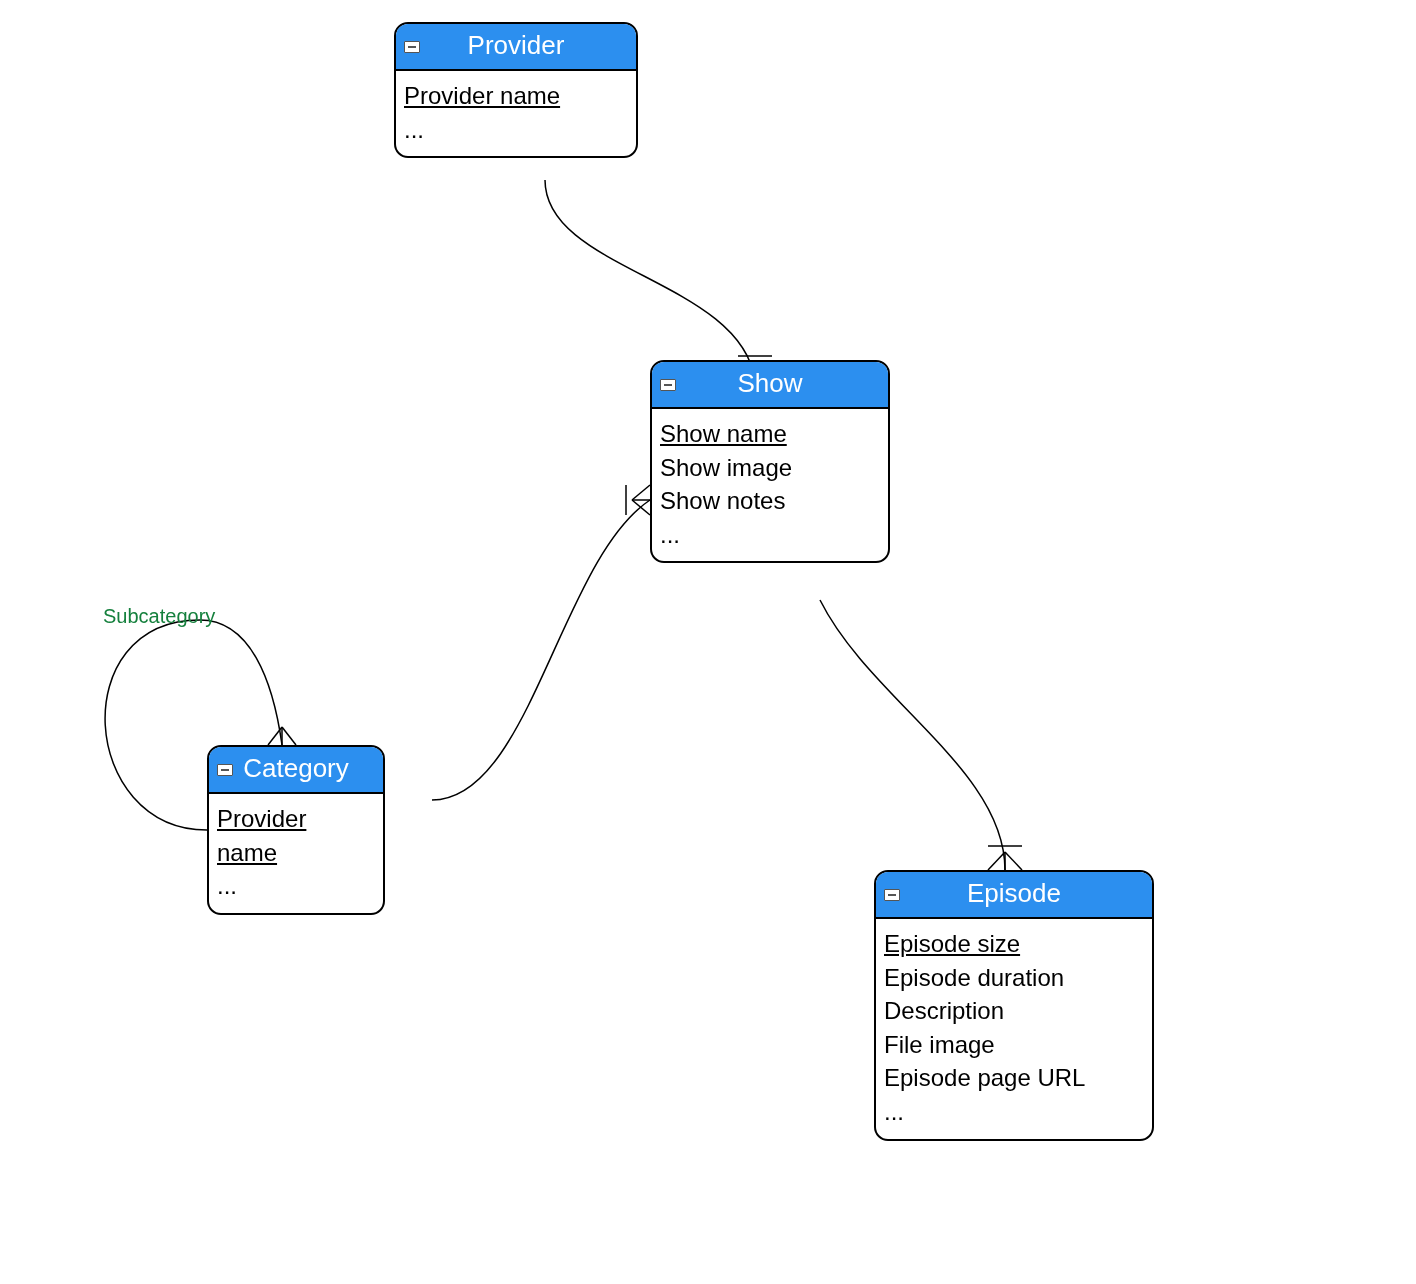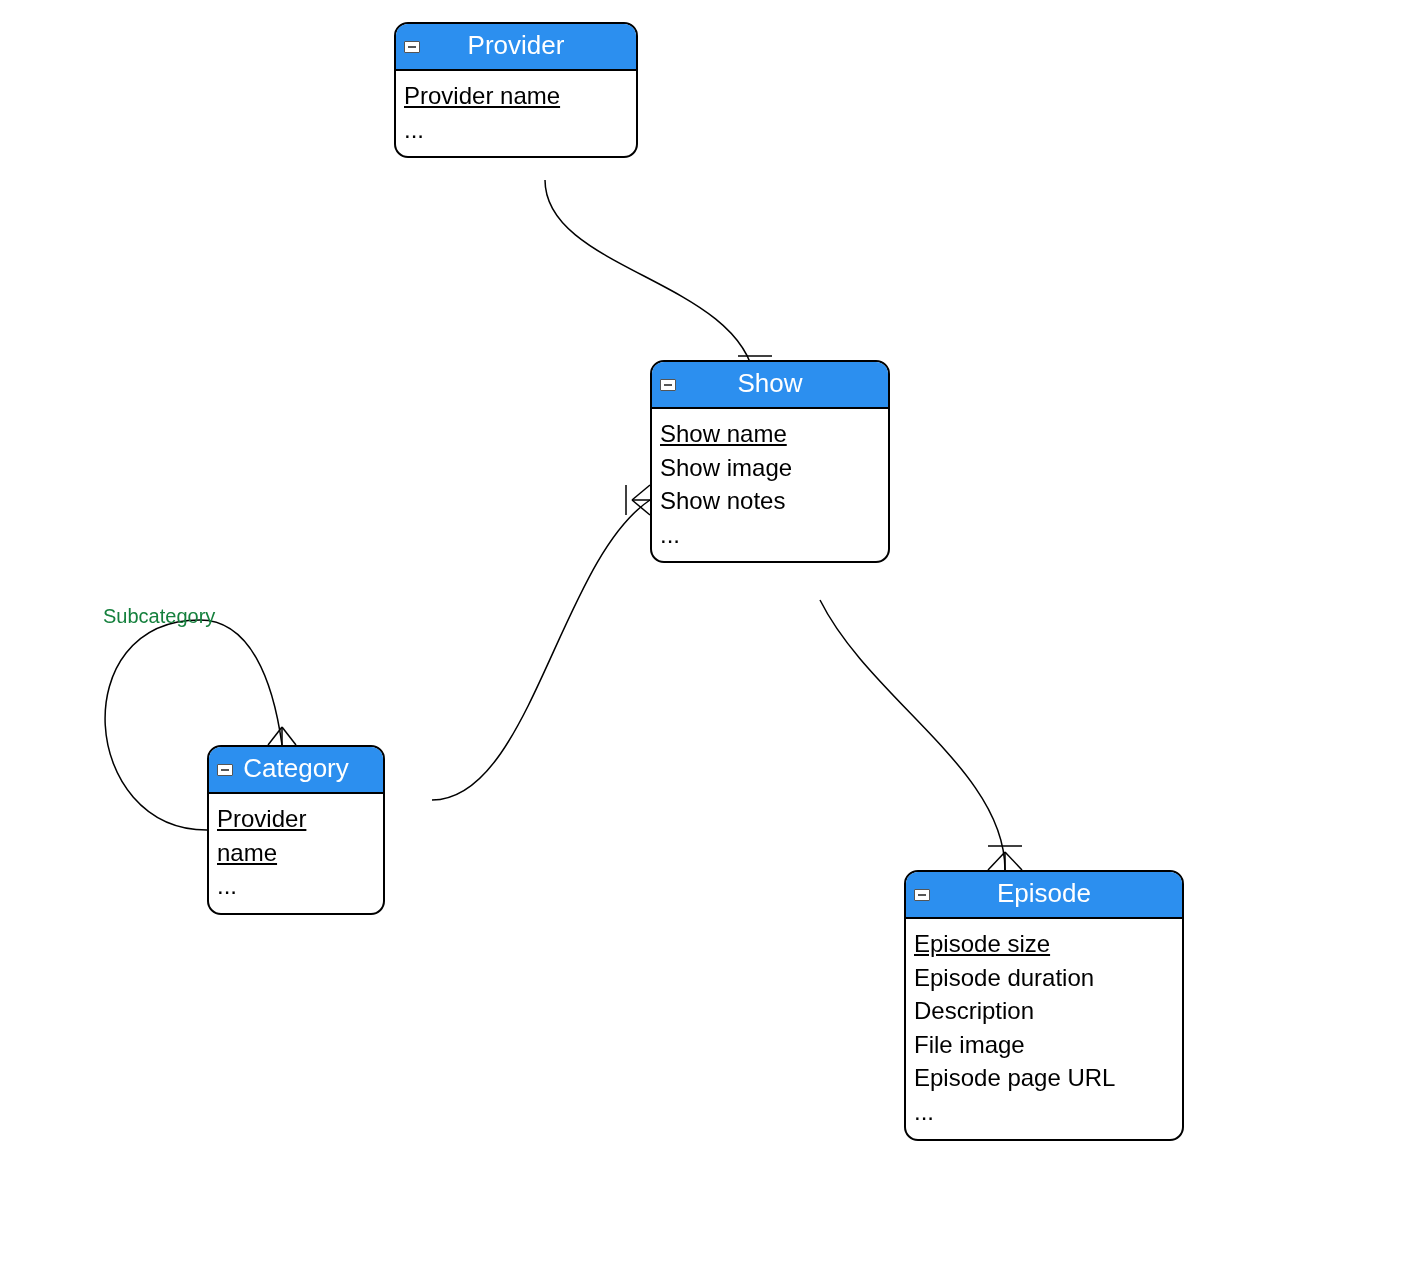--- a/index.html
+++ b/index.html
@@ -145,21 +145,21 @@
     <div class="entity-header">
       <span class="entity-icon"></span>
       <span>Category</span>
     </div>
     <div class="entity-body">
       <span class="attr key">Provider name</span>
       <span class="attr">...</span>
     </div>
   </div>
 
-  <div class="entity" style="left:904px; top:870px; width:280px;">
+  <div class="entity" style="left:874px; top:870px; width:280px;">
     <div class="entity-header">
       <span class="entity-icon"></span>
       <span>Episode</span>
     </div>
     <div class="entity-body">
       <span class="attr key">Episode size</span>
       <span class="attr">Episode duration</span>
       <span class="attr">Description</span>
       <span class="attr">File image</span>
       <span class="attr">Episode page URL</span>

